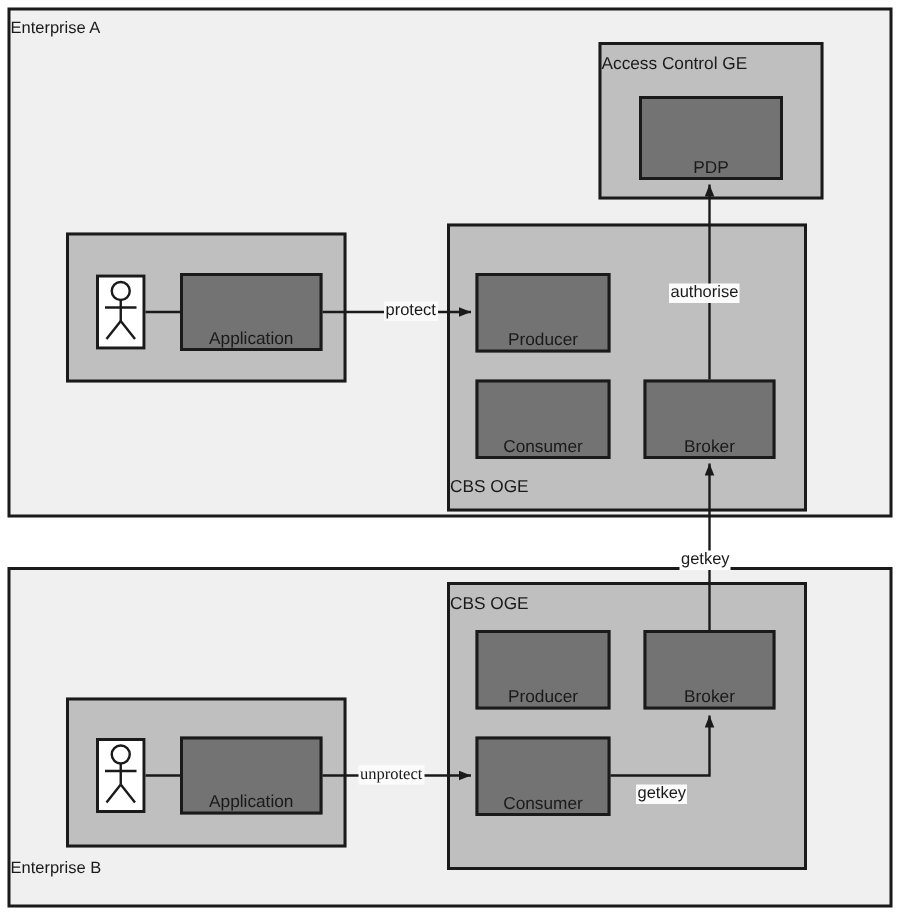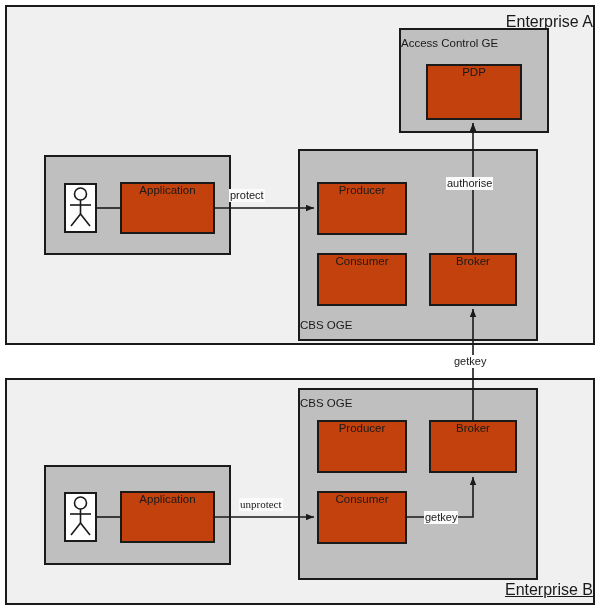--- a/index.html
+++ b/index.html
@@ -24,63 +24,64 @@
   .enterprise {
     position: absolute;
     background: #f0f0f0;
     border: 2px solid #1a1a1a;
     box-sizing: border-box;
   }
   .enterprise-label {
     position: absolute;
     left: 0;
     right: 0;
-    text-align: right;
-    font-size: 16px;
+    text-align: left;
+    font-size: 11px;
     color: #1a1a1a;
   }
   .grayzone {
     position: absolute;
     background: #bfbfbf;
     border: 2px solid #1a1a1a;
     box-sizing: border-box;
   }
   .grayzone-label {
     position: absolute;
     left: 0;
     right: 0;
     text-align: left;
     font-size: 11.5px;
     color: #1a1a1a;
   }
   .whitebox {
     position: absolute;
-    background: #c2410c;
+    background: #737373;
     border: 2px solid #1a1a1a;
     box-sizing: border-box;
     display: flex;
-    align-items: flex-start;
+    align-items: flex-end;
     justify-content: center;
     font-size: 11.5px;
     color: #1a1a1a;
   }
   .actorbox {
     position: absolute;
     background: #ffffff;
     border: 2px solid #1a1a1a;
     box-sizing: border-box;
   }
   .edge-label {
     position: absolute;
     background: #fbfbfb;
     font-size: 11px;
     color: #1a1a1a;
     padding: 0 1px;
     white-space: nowrap;
     line-height: 13px;
+    margin-top: 12px;
   }
   svg.connectors {
     position: absolute;
     left: 0;
     top: 0;
     width: 600px;
     height: 610px;
     pointer-events: none;
   }
 </style>
@@ -121,21 +122,21 @@
     <span>Producer</span>
   </div>
   <div class="whitebox" style="left:317px; top:253px; width:90px; height:53px;">
     <span>Consumer</span>
   </div>
   <div class="whitebox" style="left:429px; top:253px; width:88px; height:53px;">
     <span>Broker</span>
   </div>
 
   <div class="enterprise" style="left:5px; top:378px; width:590px; height:227px;">
-    <div class="enterprise-label" style="bottom:4px;text-decoration:underline;">Enterprise B</div>
+    <div class="enterprise-label" style="bottom:18px;">Enterprise B</div>
   </div>
 
   <div class="grayzone" style="left:298px; top:388px; width:240px; height:192px;">
     <div class="grayzone-label" style="top:7px;">CBS OGE</div>
   </div>
   <div class="whitebox" style="left:317px; top:420px; width:90px; height:53px;">
     <span>Producer</span>
   </div>
   <div class="whitebox" style="left:429px; top:420px; width:88px; height:53px;">
     <span>Broker</span>
@@ -173,19 +174,19 @@
 
     <line x1="473" y1="420" x2="473" y2="309" stroke="#1a1a1a" stroke-width="1.6" marker-end="url(#arrow)"></line>
 
     <line x1="97" y1="517" x2="120" y2="517" stroke="#1a1a1a" stroke-width="1.6"></line>
 
     <line x1="215" y1="517" x2="314" y2="517" stroke="#1a1a1a" stroke-width="1.6" marker-end="url(#arrow)"></line>
 
     <polyline points="407,517 473,517 473,477" fill="none" stroke="#1a1a1a" stroke-width="1.6" marker-end="url(#arrow)"></polyline>
   </svg>
 
-  <div class="edge-label" style="left:229px; top:189px;">protect</div>
+  <div class="edge-label" style="left:256px; top:189px;">protect</div>
   <div class="edge-label" style="left:446px; top:177px;">authorise</div>
   <div class="edge-label" style="left:453px; top:355px; background:#ffffff;">getkey</div>
   <div class="edge-label" style="left:239px; top:498px;font-family:Liberation Serif, serif;">unprotect</div>
   <div class="edge-label" style="left:424px; top:511px;">getkey</div>
 
 </div>
 
 </body></html>

